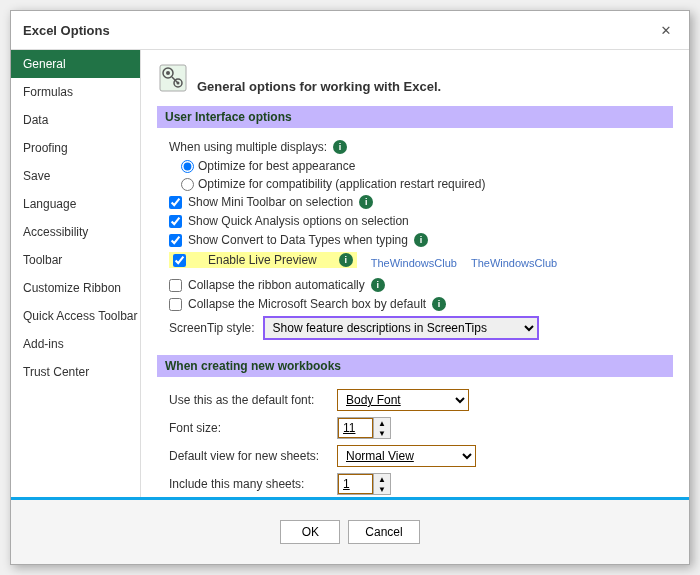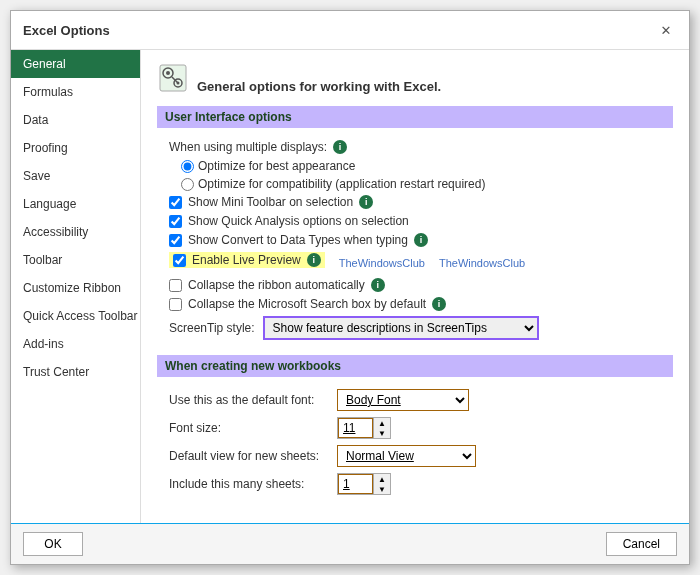--- a/index.html
+++ b/index.html
@@ -207,24 +207,24 @@
     }
     .screentip-row label { font-size: 12px; color: #333; }
     .screentip-row select { font-size: 12px; padding: 2px 4px; border: 2px solid #8b5cf6; min-width: 220px; }
     .watermark {
       color: #4472C4;
       font-size: 11px;
       margin-left: auto;
       padding-right: 8px;
     }
     .dialog-footer {
-      border-top: 1px solid #0ea5e9;
-      padding: 8px 12px;
-      display: flex;
-      justify-content: space-between;
+      border-top: 3px solid #0ea5e9;
+      padding: 20px 12px;
+      display: flex;
+      justify-content: center;
       gap: 8px;
       background: #f5f5f5;
     }
     .btn {
       padding: 4px 16px;
       font-size: 12px;
       border: 1px solid #aaa;
       cursor: pointer;
       background: #f5f5f5;
     }
@@ -301,21 +301,21 @@
         <div class="option-row">
           <input type="checkbox" checked="" style="">
           <label>Show Quick Analysis options on selection</label>
         </div>
         <div class="option-row">
           <input type="checkbox" checked="" style="">
           <label>Show Convert to Data Types when typing</label>
           <span class="info-icon">i</span>
         </div>
         <div class="option-row" style="display:flex;align-items:center;gap:6px;margin-bottom:5px;">
-          <div class="highlight-row" style="display:flex;align-items:center;gap:6px;padding:1px 4px;background:#ffff99;flex:0 0 auto;">
+          <div class="highlight-row" style="display:flex;align-items:center;gap:22px;padding:1px 4px;background:#ffff99;flex:0 0 auto;">
             <input type="checkbox" checked="" style="">
             <label>Enable Live Preview</label>
             <span class="info-icon">i</span>
           </div>
           <span class="watermark" style="color:#4472C4;font-size:11px;margin-left:8px;display:flex;align-items:center;gap:4px;">TheWindowsClub</span>
           <span style="color:#4472C4;font-size:11px;">TheWindowsClub</span>
         </div>
         <div class="option-row">
           <input type="checkbox" style="">
           <label>Collapse the ribbon automatically</label>

